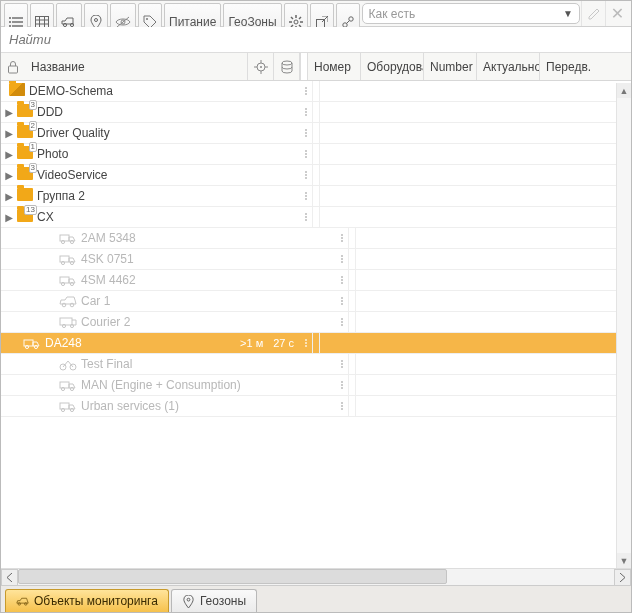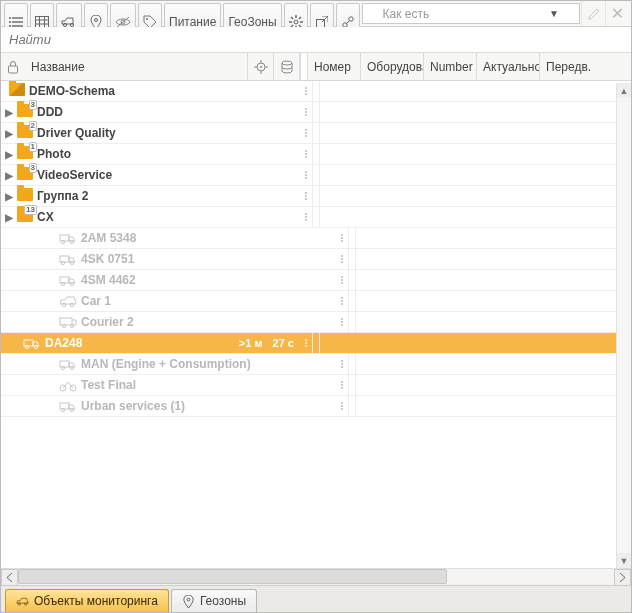--- a/index.html
+++ b/index.html
@@ -3,21 +3,21 @@
 <meta charset="utf-8">
 <style>
   * { box-sizing: border-box; }
   html, body { margin:0; padding:0; font-family: Arial, Helvetica, sans-serif; font-size:12px; color:#333; background:#fff; }
   .app { width:632px; height:613px; border:1px solid #bbb; display:flex; flex-direction:column; position:relative; background:#fff; }
 
   
   .toolbar { height:26px; background:#f7f7f6; border-bottom:1px solid #d0d0d0; display:flex; align-items:stretch; padding:0 2px; }
   .tbtn { border:1px solid #c9c9c9; background:linear-gradient(#fcfcfc,#eee); margin:2px 1px; border-radius:2px; min-width:24px; padding:18px 4px; display:flex; align-items:center; justify-content:center; color:#555; cursor:default; font-size:12px; gap:3px; }
   .tbtn svg { display:block; }
-  .tdrop { flex:1; display:flex; align-items:center; border:1px solid #c9c9c9; background:#fff; margin:2px 1px; border-radius:0; padding:0 20px; color:#999; justify-content:space-between; }
+  .tdrop { flex:1; display:flex; align-items:center; border:1px solid #c9c9c9; background:#fff; margin:2px 1px; border-radius:5px; padding:0 6px; color:#999; justify-content:space-between; }
   .tclose, .tedit { width:24px; display:flex; align-items:center; justify-content:center; color:#bbb; }
   .tedit { border-left:1px solid #e4e4e4; }
   .tclose { border-left:1px solid #e4e4e4; font-size:16px; }
 
   
   .searchbar { height:26px; border-bottom:1px solid #ddd;text-decoration:underline; }
   .searchbar input { width:100%; height:100%; border:none; outline:none; padding:0 8px; font-size:13px; color:#999; font-style:italic; }
 
   
   .cols { height:28px; background:#f7f7f5; border-bottom:1px solid #d7d7d7; display:flex; align-items:stretch; font-size:12px; color:#444; }
@@ -27,21 +27,21 @@
   .col.sep { flex:0 0 8px; padding:0; background:#fff; border-right:1px solid #ddd; border-left:1px solid #ddd; }
   .col.c { flex:0 0 53px; }
   .col.c.wide { flex:0 0 63px; }
   .col.last { border-right:none; flex:1; }
 
   
   .body { flex:1; overflow:hidden; position:relative; display:flex; flex-direction:column;}
   .rows { flex:1; overflow:hidden; }
   .row { height:21px; display:flex; align-items:center; border-bottom:1px solid #eee; font-size:12px; color:#444; }
   .cell-sep { flex:0 0 8px; border-left:1px solid #eee; border-right:1px solid #eee; align-self:stretch; }
-  .row .main { flex:0 0 299px; display:flex; align-items:center; gap:4px; padding-left:4px; position:relative;font-weight:bold; }
+  .row .main { flex:0 0 299px; display:flex; align-items:center; gap:4px; padding-left:4px; position:relative; }
   .row .dots { flex:0 0 12px; color:#bbb; text-align:center; line-height:6px; font-size:12px; display:flex; flex-direction:column; align-items:center; justify-content:center; gap:1px; letter-spacing:0;}
   .row .dots span{height:2px;width:2px;background:#bbb;border-radius:50%;}
   .row .rest { flex:1; }
   .row.muted { color:#b8b8b8;padding-left:36px; }
   .row.selected { background:#f6b648; color:#fff; }
   .row.selected .dots span { background:rgba(255,255,255,0.8); }
   .caret { width:8px; display:inline-flex; justify-content:center; color:#777; font-size:10px;}
   .indent { display:inline-block; }
   .folder { width:16px; height:13px; background:#f2a818; border-radius:1px; position:relative; display:inline-block; flex:0 0 16px;}
   .folder::before { content:""; position:absolute; top:-3px; left:0; width:7px; height:3px; background:#f2a818; border-radius:1px 1px 0 0;}
@@ -449,47 +449,47 @@
             <span></span>
           </div>
           <div class="cell-sep"></div>
           <div class="rest"></div>
         </div>
         <div class="row muted">
           <div class="main">
             <span class="indent" style="width:14px"></span>
             <span class="vicon">
               <svg viewBox="0 0 18 14">
+                <circle cx="4" cy="10" r="3" fill="none" stroke="#999"></circle>
+                <circle cx="14" cy="10" r="3" fill="none" stroke="#999"></circle>
+                <path d="M4 10 L9 4 L14 10" fill="none" stroke="#999"></path>
+              </svg>
+            </span>
+            <span>Test Final</span>
+          </div>
+          <div class="dots">
+            <span></span>
+            <span></span>
+            <span></span>
+          </div>
+          <div class="cell-sep"></div>
+          <div class="rest"></div>
+        </div>
+        <div class="row muted">
+          <div class="main">
+            <span class="indent" style="width:14px"></span>
+            <span class="vicon">
+              <svg viewBox="0 0 18 14">
                 <rect x="1" y="4" width="9" height="6" fill="none" stroke="#999"></rect>
                 <path d="M10 6 L14 6 L16 10 L10 10 Z" fill="none" stroke="#999"></path>
                 <circle cx="4" cy="11" r="1.6" fill="none" stroke="#999"></circle>
                 <circle cx="13" cy="11" r="1.6" fill="none" stroke="#999"></circle>
               </svg>
             </span>
             <span>MAN (Engine + Consumption)</span>
-          </div>
-          <div class="dots">
-            <span></span>
-            <span></span>
-            <span></span>
-          </div>
-          <div class="cell-sep"></div>
-          <div class="rest"></div>
-        </div>
-        <div class="row muted">
-          <div class="main">
-            <span class="indent" style="width:14px"></span>
-            <span class="vicon">
-              <svg viewBox="0 0 18 14">
-                <circle cx="4" cy="10" r="3" fill="none" stroke="#999"></circle>
-                <circle cx="14" cy="10" r="3" fill="none" stroke="#999"></circle>
-                <path d="M4 10 L9 4 L14 10" fill="none" stroke="#999"></path>
-              </svg>
-            </span>
-            <span>Test Final</span>
           </div>
           <div class="dots">
             <span></span>
             <span></span>
             <span></span>
           </div>
           <div class="cell-sep"></div>
           <div class="rest"></div>
         </div>
         <div class="row muted">

